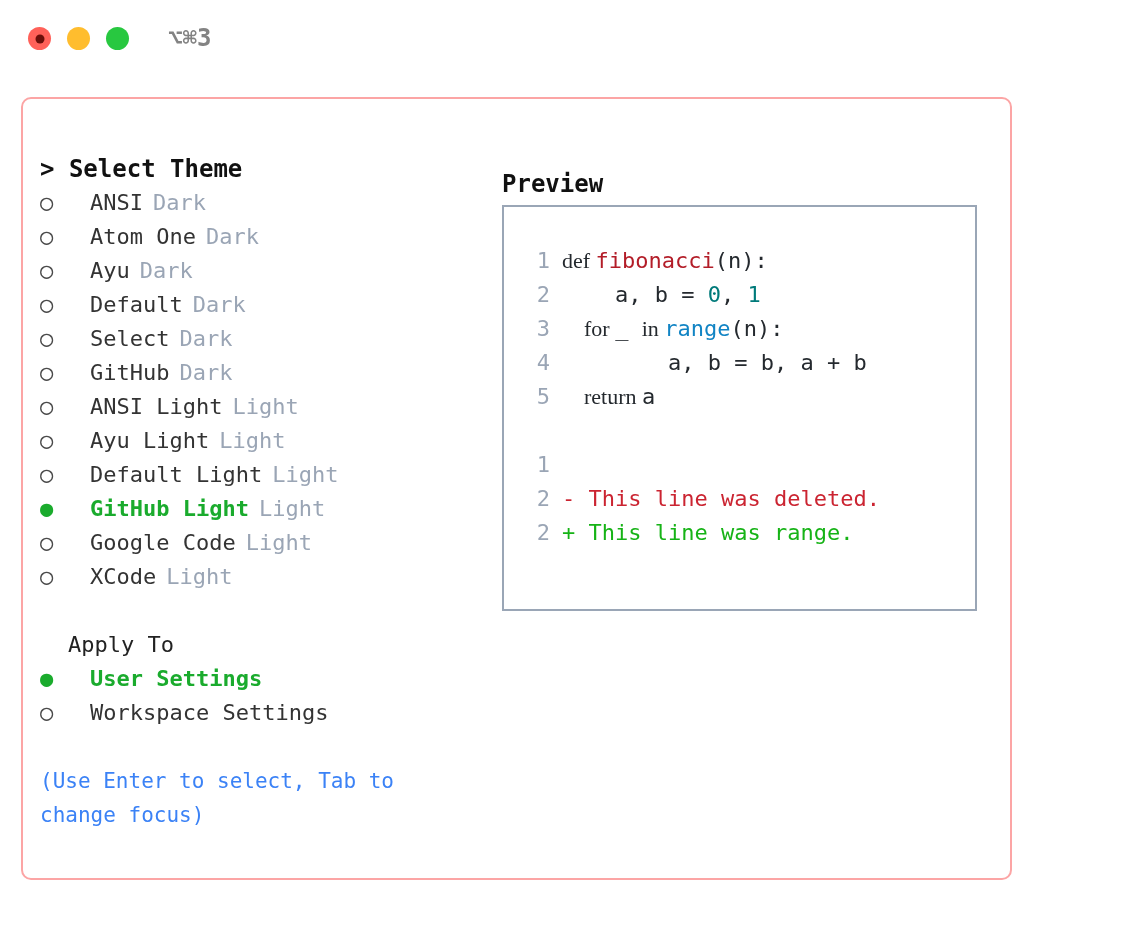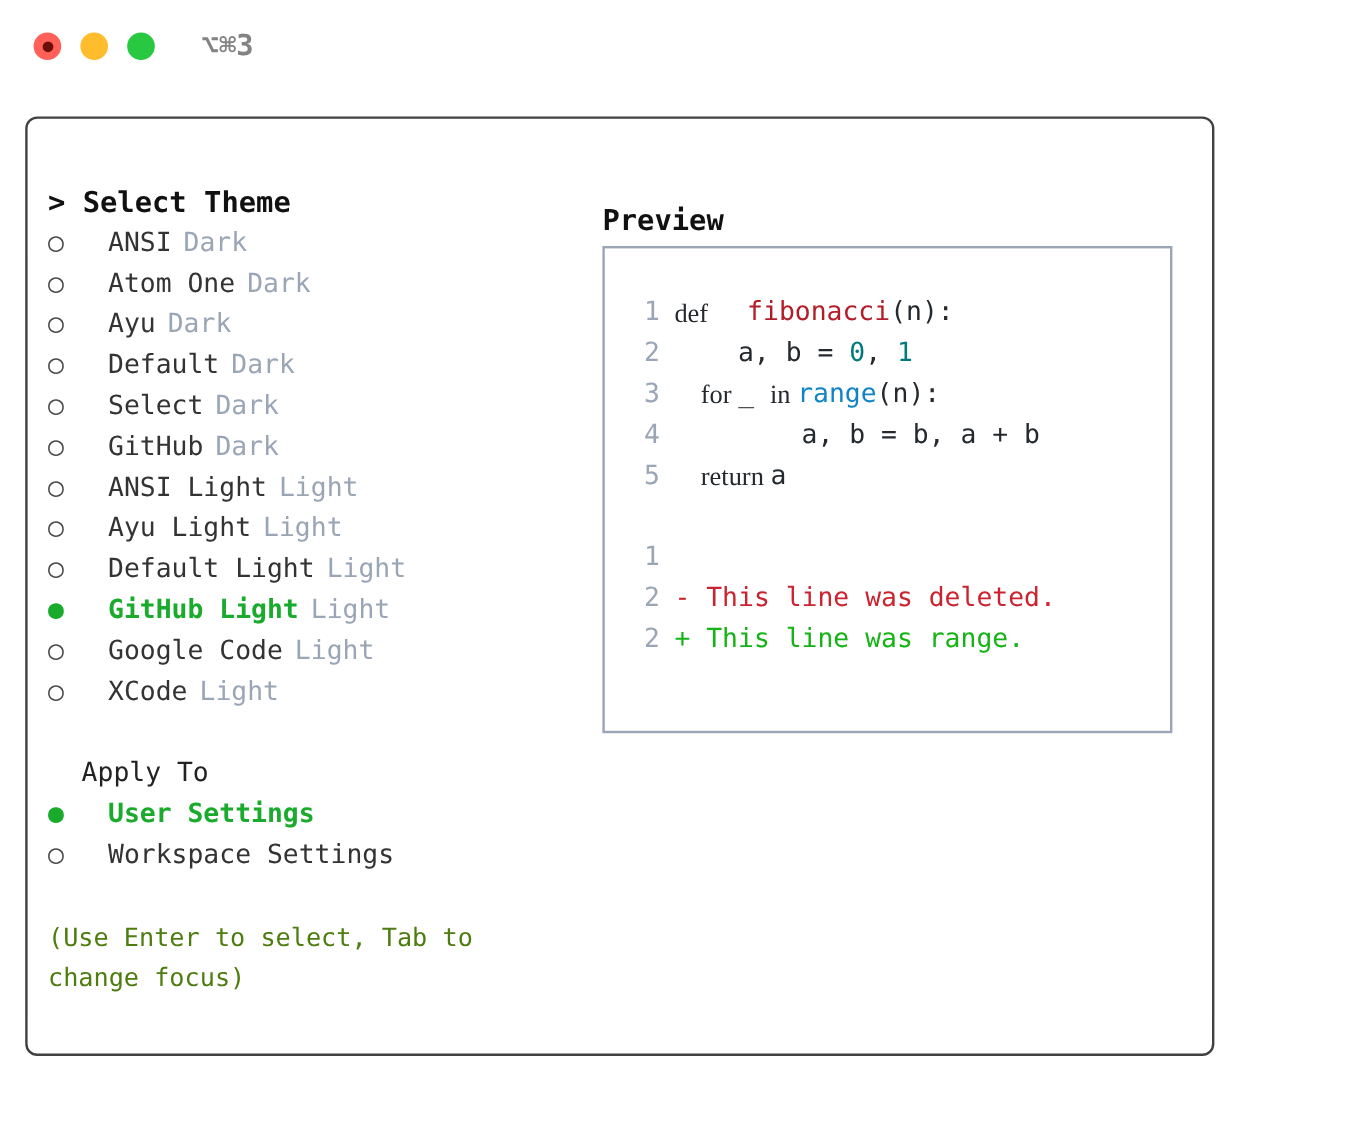--- a/index.html
+++ b/index.html
@@ -60,21 +60,21 @@
     white-space: pre;
   }
 
   
   .panel {
     position: absolute;
     left: 21px;
     top: 97px;
     width: 991px;
     height: 783px;
-    border: 2px solid #404040;
+    border: 2px solid #fca5a5;
     border-radius: 10px;
     background: #ffffff;
     box-sizing: border-box;
   }
 
   
   .left-col {
     position: absolute;
     left: 17px;
     top: 53px;
@@ -115,21 +115,21 @@
     line-height: 34px;
     font-size: 22px;
     color: #222222;
     padding-left: 28px;
     white-space: pre;
   }
   .spacer-row { height: 34px; }
   .hint {
     font-size: 21px;
     line-height: 34px;
-    color: #4d7c0f;
+    color: #3b82f6;
     width: 410px;
     white-space: normal;
   }
 
   
   .right-col {
     position: absolute;
     left: 479px;
     top: 68px;
     width: 495px;
@@ -160,21 +160,21 @@
   .lineno {
     display: inline-block;
     width: 32px;
     flex: 0 0 32px;
     text-align: right;
     color: #9aa5b5;
     padding-right: 12px;
   }
   .tok-plain { color: #24292e; }
   .tok-kw    { color: #24292e; font-family: Liberation Serif, serif; }
-  .tok-fn    { color: #b31d28; margin-left: 27px; }
+  .tok-fn    { color: #b31d28; }
   .tok-num   { color: #007a7a; }
   .tok-call  { color: #1184c4; }
   .tok-ctx   { color: #6a737d; }
   .tok-del   { color: #cb2431; }
   .tok-add   { color: #16b316; }
   .blank-line { height: 34px; }
 </style>
 </head>
 <body>
 

